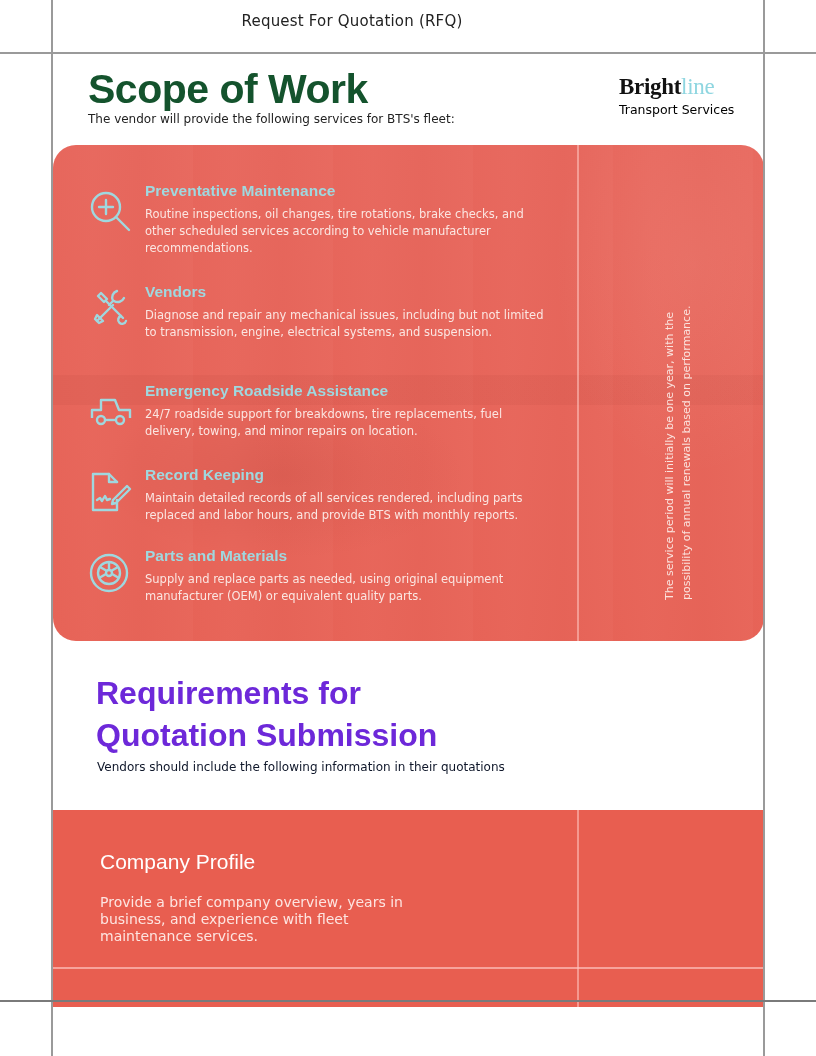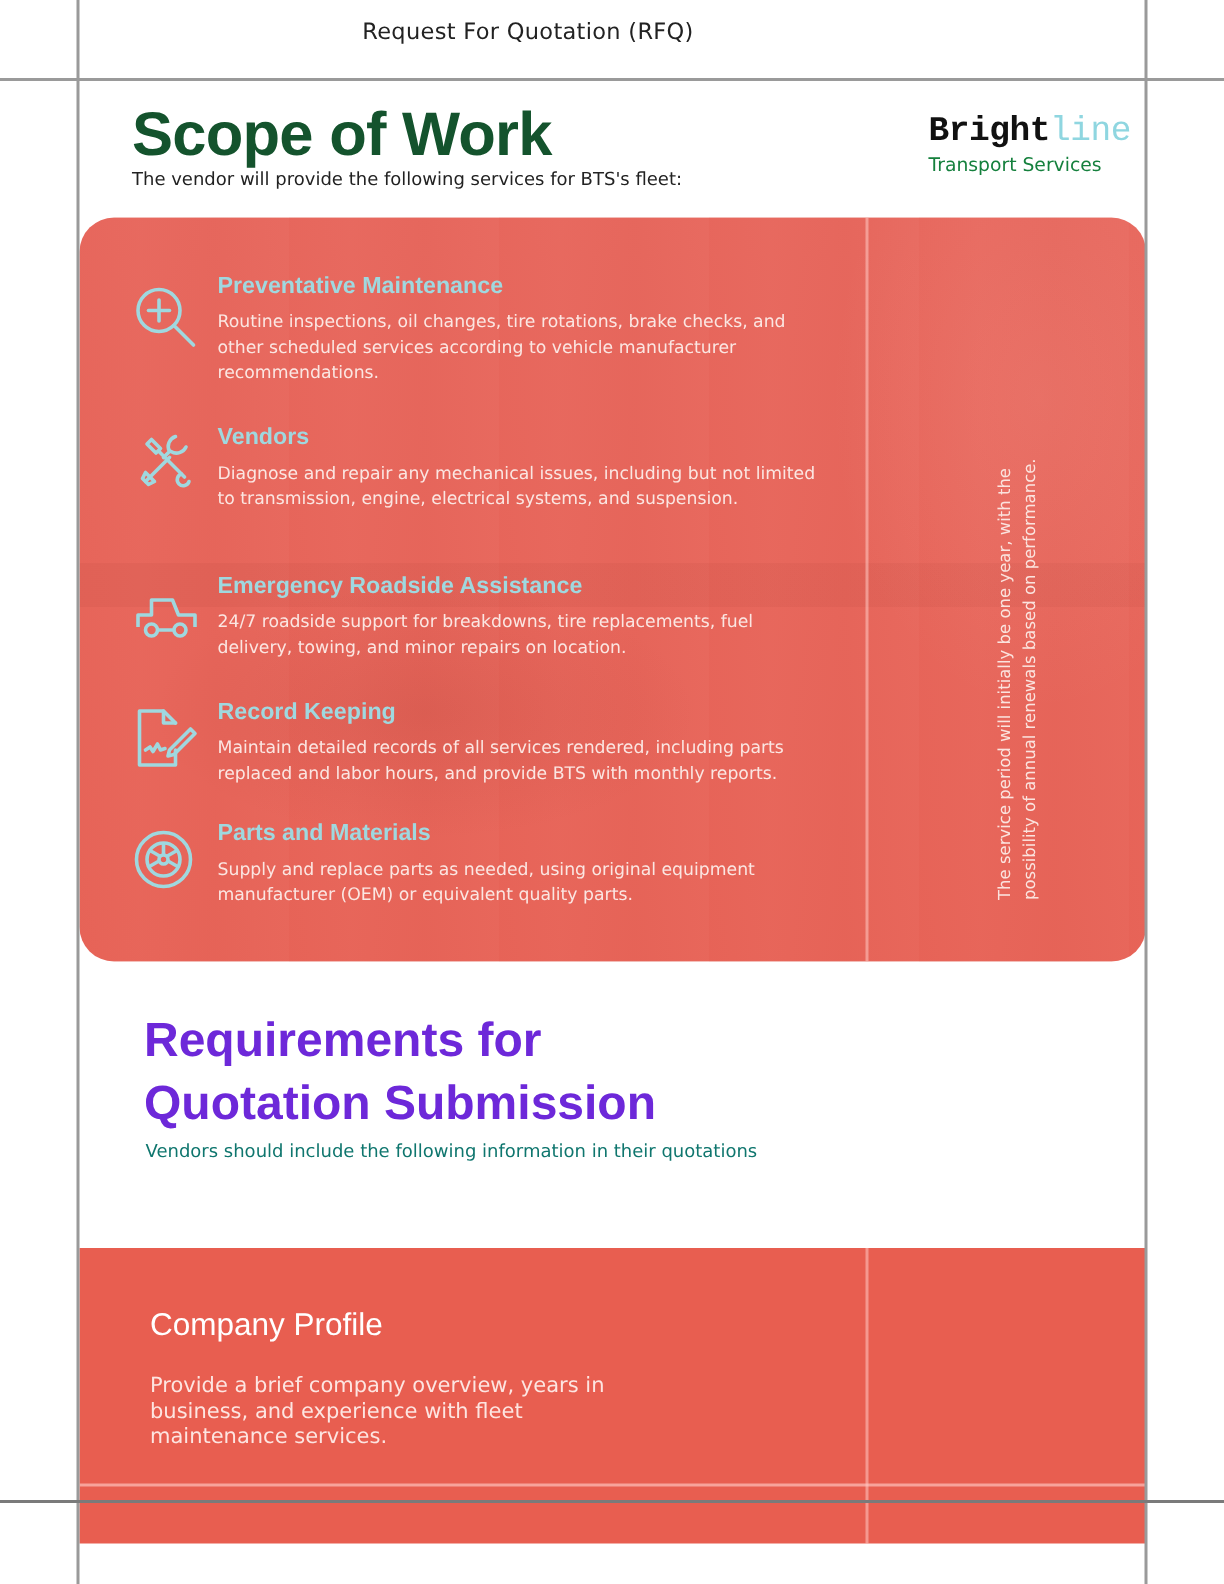--- a/index.html
+++ b/index.html
@@ -21,23 +21,23 @@
     position: absolute; left: 88px; top: 66px;
     font-family: "Liberation Sans", sans-serif; font-weight: 700; font-size: 41px; color: #14532d;
     letter-spacing: -0.5px;
   }
   .scope-sub {
     position: absolute; left: 88px; top: 112px;
     font-size: 12px; color: #222;
   }
 
   .logo { position: absolute; left: 619px; top: 74px; }
-  .logo-main { font-family: Liberation Mono, monospace; font-weight: 700; font-size: 23px; color: #111; letter-spacing: -0.3px; }
+  .logo-main { font-family: Liberation Serif, serif; font-weight: 700; font-size: 23px; color: #111; letter-spacing: -0.3px; }
   .logo-accent { color: #8fd6e0; font-weight: 400; }
-  .logo-sub { font-size: 12.5px; color: #15803d; margin-top: 2px; }
+  .logo-sub { font-size: 12.5px; color: #000000; margin-top: 2px; }
 
   
   .scope-panel {
     position: absolute; left: 53px; top: 145px; width: 711px; height: 496px;
     background:
       linear-gradient(180deg, rgba(232,104,94,0.93) 0%, rgba(232,100,88,0.93) 100%),
       repeating-linear-gradient(90deg, #d4574a 0px, #e07a6f 40px, #c9574c 90px, #e48a7f 140px),
       #e8685c;
     overflow: hidden;
     border-radius: 23px;
@@ -67,24 +67,24 @@
     position: absolute; left: 608px; top: 455px;
     transform: rotate(-90deg); transform-origin: left top;
     width: 320px; font-size: 11px; line-height: 17px; color: #fbe3de;
   }
 
   
   .req-title {
     position: absolute; left: 96px; top: 672px; width: 500px;
     font-family: "Liberation Sans", sans-serif; font-weight: 700; font-size: 32px; line-height: 42px; color: #6d28d9;
   }
-  .req-sub { position: absolute; left: 97px; top: 760px; font-size: 12px; color: #0f766e; text-align: center; }
+  .req-sub { position: absolute; left: 97px; top: 760px; font-size: 12px; color: #0f172a; text-align: center; }
 
   .profile-panel {
-    position: absolute; left: 53px; top: 832px; width: 711px; height: 197px; background: #e85e50;
+    position: absolute; left: 53px; top: 810px; width: 711px; height: 197px; background: #e85e50;
   }
   .panel-hline { position: absolute; left: 0; height: 2px; background: rgba(255,200,195,0.65); }
   .profile-title {
     position: absolute; left: 47px; top: 40px; font-size: 21px; color: #ffffff; font-weight: 300;
     font-family: "Liberation Sans", sans-serif;
   }
   .profile-desc {
     position: absolute; left: 47px; top: 84px; width: 330px; font-size: 14px; line-height: 17px; color: #fde5e1;
   }
 

